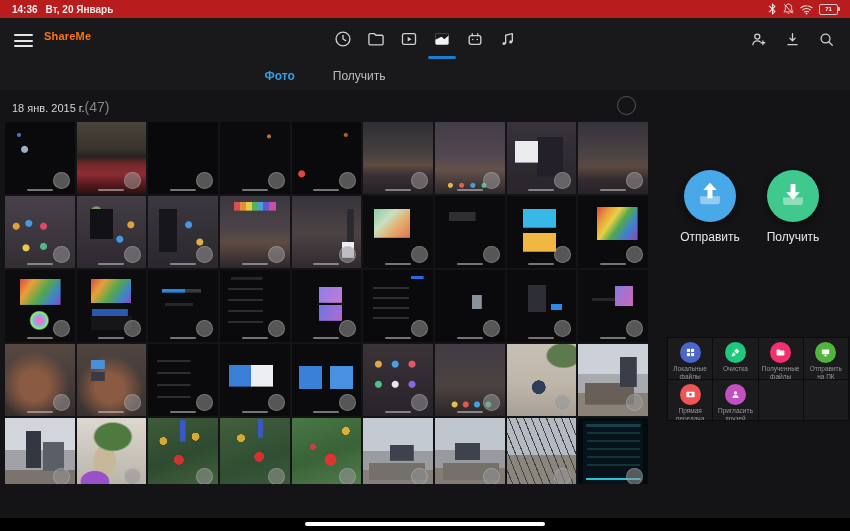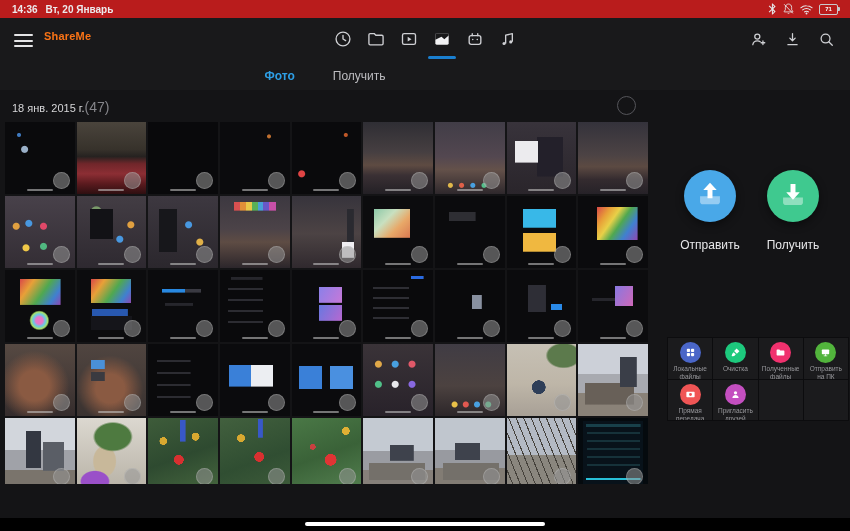--- a/index.html
+++ b/index.html
@@ -80,21 +80,21 @@
   }
   
   .action-wrap{position:absolute;top:170px;width:82px;text-align:center;}
   .action-send{left:669px;}
   .action-receive{left:752px;}
   .action-circle{
     width:52px;height:52px;border-radius:50%;margin:0 auto;cursor:pointer;
     display:flex;align-items:center;justify-content:center;
     box-shadow:0 3px 8px rgba(0,0,0,.45);
   }
-  .action-label{margin-top:16px;font-size:12px;color:#e8e8ea;}
+  .action-label{margin-top:8px;font-size:12px;color:#e8e8ea;}
   
   .shortcut-grid{
     position:absolute;left:667px;top:337px;width:182px;height:84px;
     display:grid;grid-template-columns:repeat(4,1fr);grid-auto-rows:1fr;gap:1px;
     background:#0c0c0e;border:1px solid #0c0c0e;box-sizing:border-box;
   }
   .sc-cell{
     background:#1b1b1d;display:flex;flex-direction:column;align-items:center;
     padding-top:4px;box-sizing:border-box;cursor:pointer;overflow:hidden;
   }

